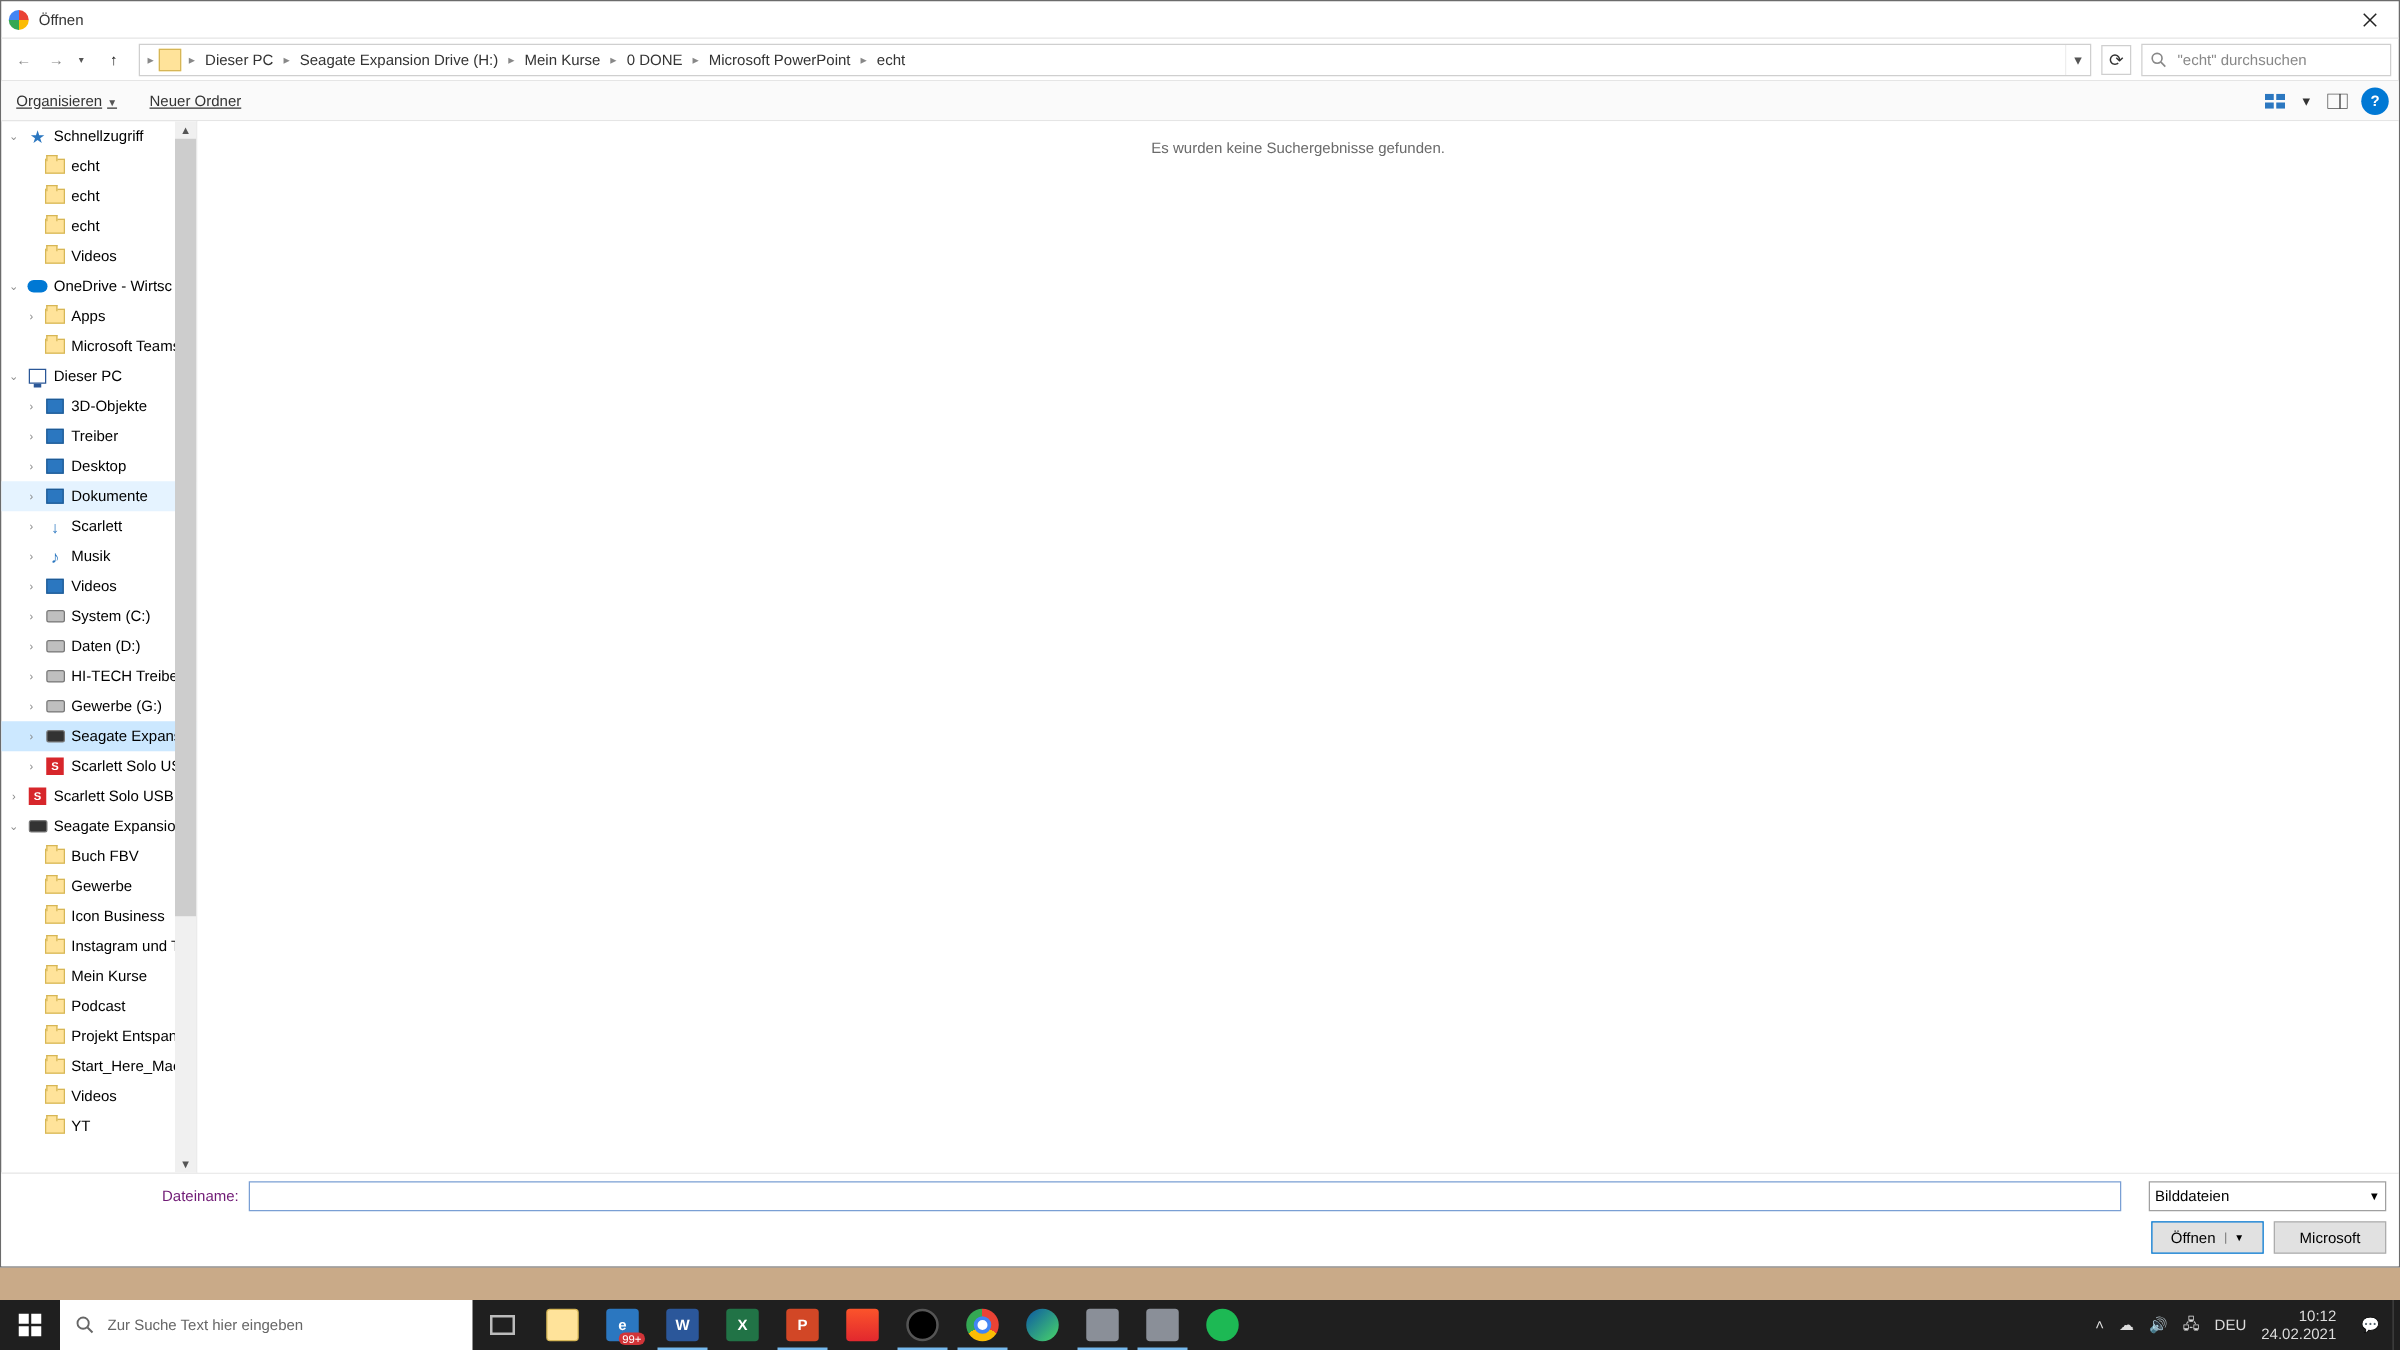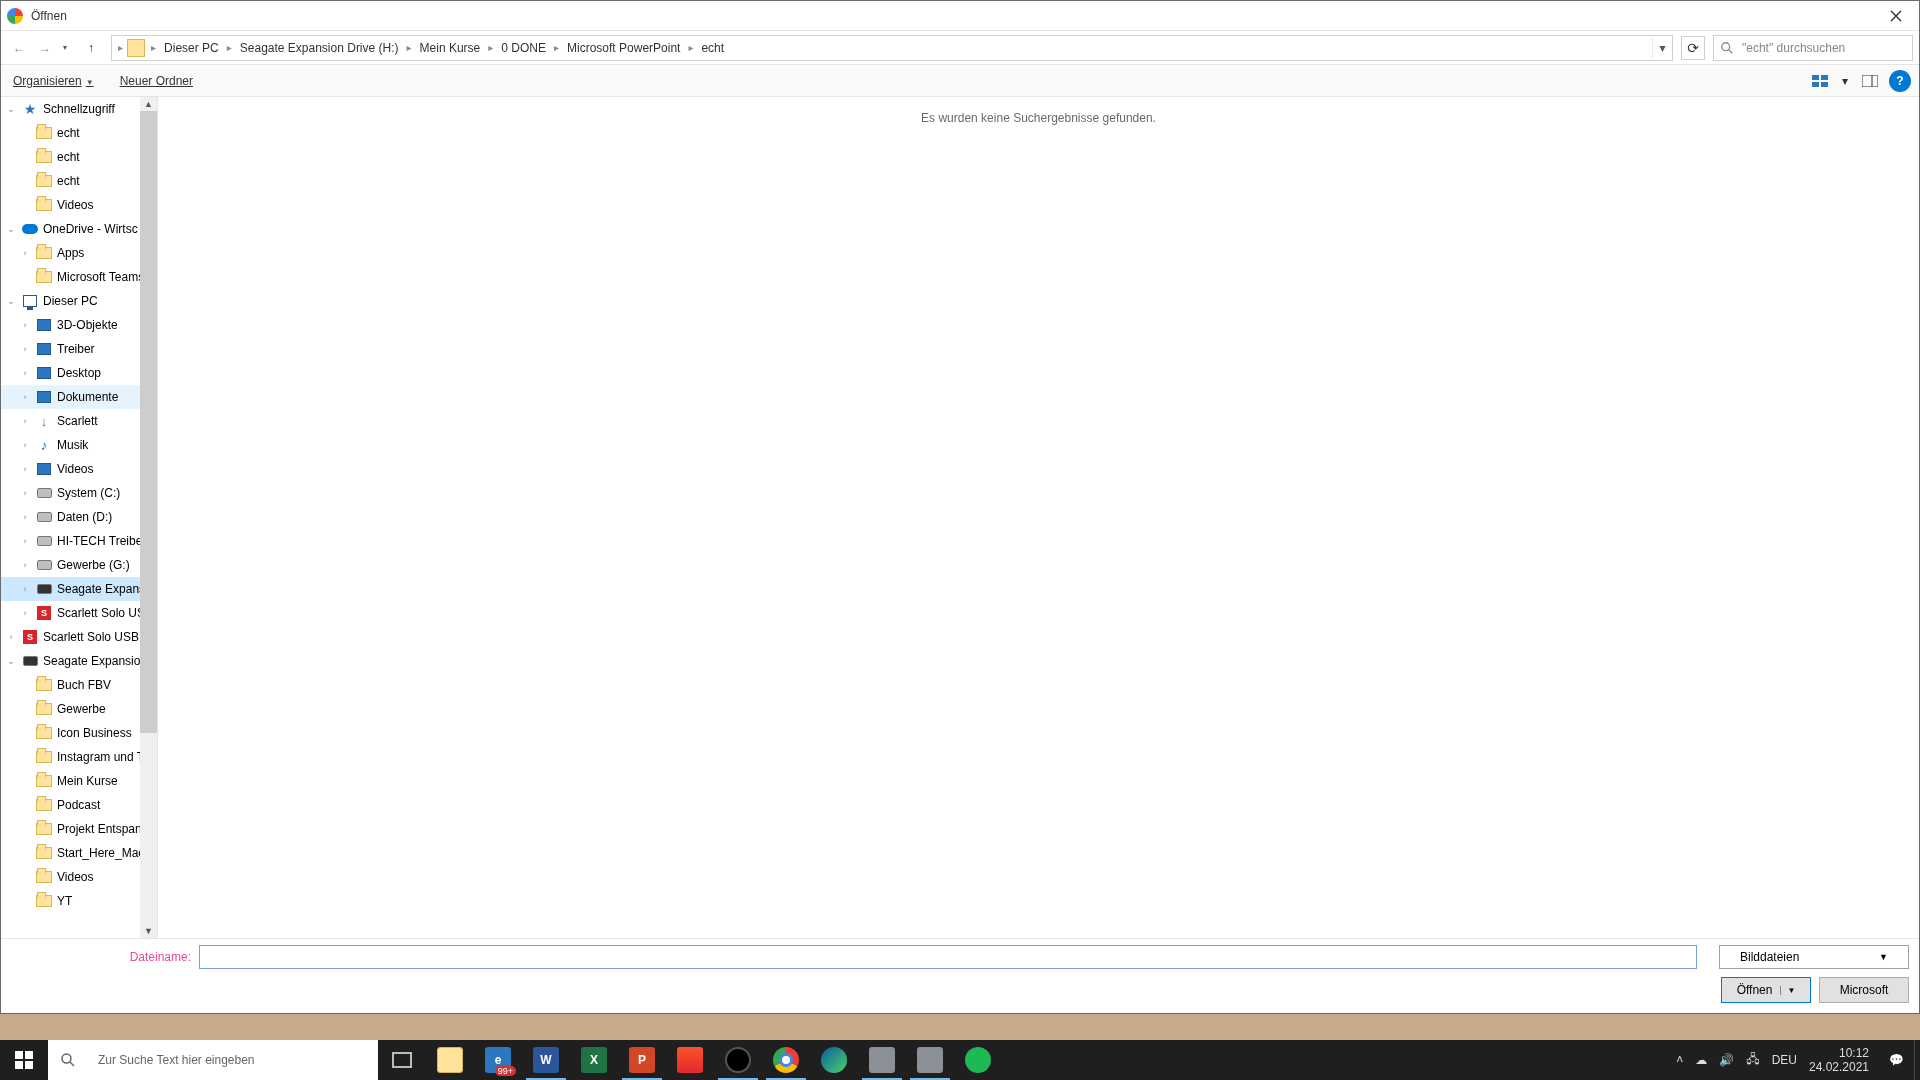--- a/index.html
+++ b/index.html
@@ -73,34 +73,34 @@
 .blueicon { width: 14px; height: 12px; background: #2b77c0; border: 1px solid #1f5a94; }
 .music::before { content: "♪"; color: #2b77c0; font-size: 14px; }
 .dlarrow::before { content: "↓"; color: #2b77c0; font-weight: bold; font-size: 13px; }
 
 .content { flex: 1; position: relative; background: #fff; }
 .empty-msg { position: absolute; top: 14px; left: 50%; transform: translateX(-50%); color: #6a6a6a; }
 
 
 .footer { border-top: 1px solid #e5e5e5; padding: 6px 10px 10px; display: flex; flex-direction: column; gap: 8px; background: #fff; }
 .fn-row { display: flex; align-items: center; gap: 8px; }
-.fn-label { width: 180px; text-align: right; color: #ec4899; }
+.fn-label { width: 180px; text-align: right; color: #701a75; }
 .fn-input { flex: 1; height: 24px; border: 1px solid #7a9fd4; background: #fff; padding: 0 4px; }
-.ft-select { width: 190px; height: 24px; border: 1px solid #a0a0a0; background: #fff; padding: 0 20px; display: flex; align-items: center; justify-content: space-between; }
+.ft-select { width: 190px; height: 24px; border: 1px solid #a0a0a0; background: #fff; padding: 0 4px; display: flex; align-items: center; justify-content: space-between; }
 .btn-row { display: flex; justify-content: flex-end; gap: 8px; }
 .btn { width: 90px; height: 26px; border: 1px solid #adadad; background: #e1e1e1; display: flex; align-items: center; justify-content: center; }
 .btn.primary { border: 1px solid #0078d4; }
 .btn .caret { font-size: 8px; margin-left: 4px; }
 
 
 .taskbar { position: absolute; left: 0; right: 0; bottom: 0; height: 40px; background: #1f1f1f; display: flex; align-items: center; color: #fff; }
 .taskbar .start { width: 48px; height: 40px; display: flex; align-items: center; justify-content: center; }
 .winlogo { width: 18px; height: 18px; display: grid; grid-template-columns: 1fr 1fr; grid-template-rows: 1fr 1fr; gap: 2px; }
 .winlogo span { background: #fff; }
-.searchtb { flex: 0 0 330px; height: 40px; background: #fff; color: #666; display: flex; align-items: center; padding: 0 12px; gap: 22px; }
+.searchtb { flex: 0 0 330px; height: 40px; background: #fff; color: #666; display: flex; align-items: center; padding: 0 12px; gap: 10px; }
 .tb-items { display: flex; align-items: center; height: 40px; }
 .tb-item { width: 48px; height: 40px; display: flex; align-items: center; justify-content: center; position: relative; }
 .tb-item.active::after { content: ""; position: absolute; left: 4px; right: 4px; bottom: 0; height: 2px; background: #76b9ed; }
 .tb-spacer { flex: 1; }
 .systray { display: flex; align-items: center; gap: 12px; padding: 0 10px; color: #ddd; }
 .clock { text-align: right; line-height: 1.2; font-size: 11px; padding-right: 8px; }
 .showdesk { width: 6px; height: 40px; border-left: 1px solid #444; }
 
 .tb-ico { width: 26px; height: 26px; border-radius: 3px; display: flex; align-items: center; justify-content: center; font-weight: bold; font-size: 12px; color: #fff; }
 .ico-explorer { background: #ffe39a; border: 1px solid #d6b656; }

